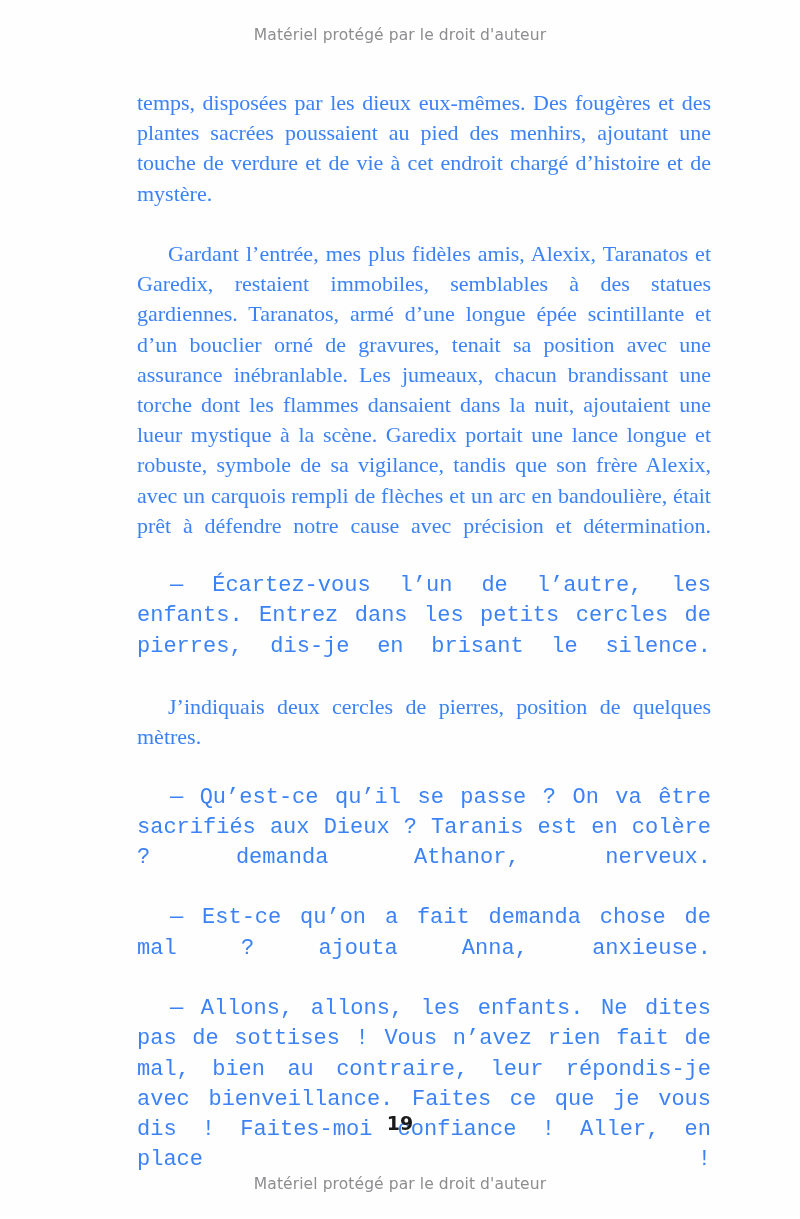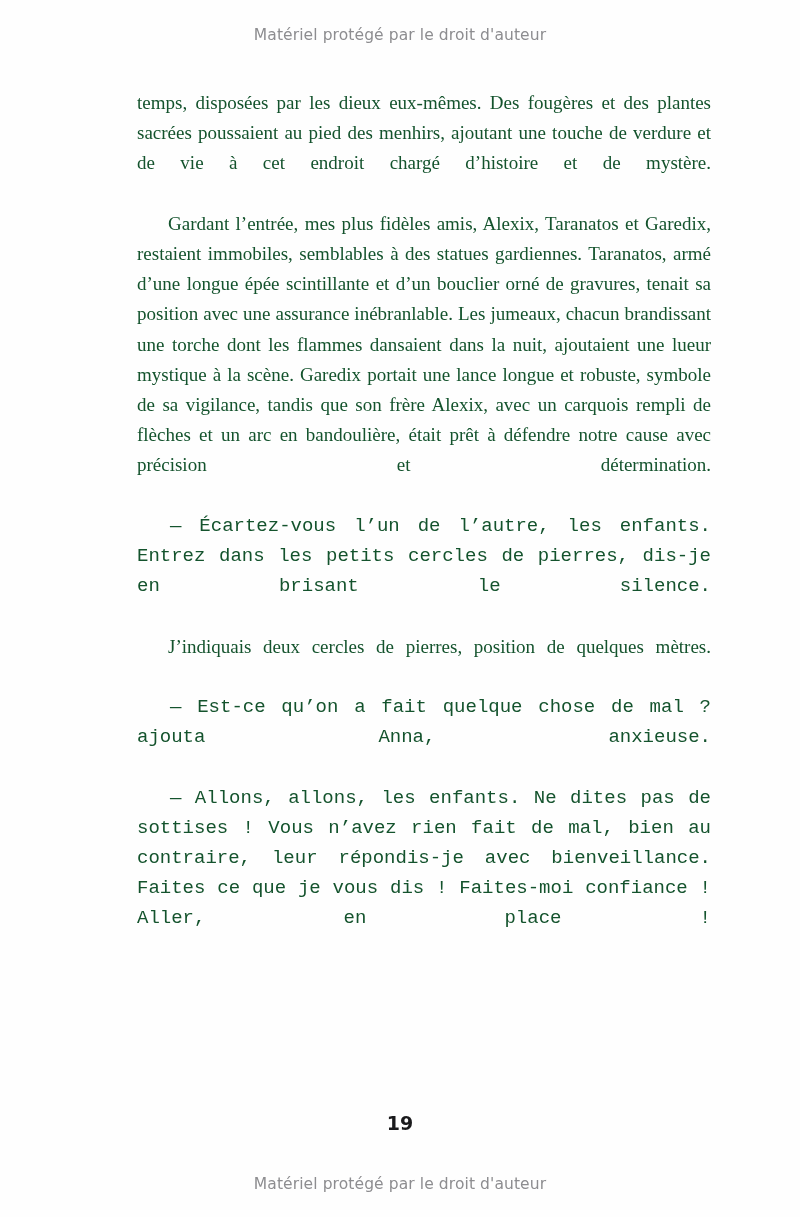--- a/index.html
+++ b/index.html
@@ -44,23 +44,23 @@
     position: absolute;
     left: 137px;
     top: 88px;
     width: 574px;
   }
 
   .para {
     margin: 0;
     text-align: justify;
     text-justify: inter-word;
-    font-size: 19px;
+    font-size: 22px;
     line-height: 30.2px;
-    color: #14532d;
+    color: #3b82f6;
     text-indent: 31px;
     hyphens: none;
     -webkit-hyphens: none;
   }
   .para.first { text-indent: 0; }
   .para.dialogue { text-indent: 33px; font-family: Liberation Mono, monospace; }
 
   
   .para::after {
     content: "";
@@ -86,21 +86,22 @@
 
 <div class="page">
 
   <div class="watermark watermark-top">Matériel protégé par le droit d'auteur</div>
 
   <div class="textblock">
     <p class="para first">temps, disposées par les dieux eux-mêmes. Des fougères et des plantes sacrées poussaient au pied des menhirs, ajoutant une touche de verdure et de vie à cet endroit chargé d’histoire et de mystère.</p>
     <p class="para">Gardant l’entrée, mes plus fidèles amis, Alexix, Taranatos et Garedix, restaient immobiles, semblables à des statues gardiennes. Taranatos, armé d’une longue épée scintillante et d’un bouclier orné de gravures, tenait sa position avec une assurance inébranlable. Les jumeaux, chacun brandissant une torche dont les flammes dansaient dans la nuit, ajoutaient une lueur mystique à la scène. Garedix portait une lance longue et robuste, symbole de sa vigilance, tandis que son frère Alexix, avec un carquois rempli de flèches et un arc en bandoulière, était prêt à défendre notre cause avec précision et détermination.</p>
     <p class="para dialogue">— Écartez-vous l’un de l’autre, les enfants. Entrez dans les petits cercles de pierres, dis-je en brisant le silence.</p>
     <p class="para">J’indiquais deux cercles de pierres, position de quelques mètres.</p>
-    <p class="para dialogue">— Est-ce qu’on a fait quelque chose de mal ? ajouta Anna, anxieuse.</p>
+    <p class="para dialogue">— Qu’est-ce qu’il se passe ? On va être sacrifiés aux Dieux ? Taranis est en colère ? demanda Athanor, nerveux.</p>
+    <p class="para dialogue">— Est-ce qu’on a fait demanda chose de mal ? ajouta Anna, anxieuse.</p>
     <p class="para dialogue">— Allons, allons, les enfants. Ne dites pas de sottises ! Vous n’avez rien fait de mal, bien au contraire, leur répondis-je avec bienveillance. Faites ce que je vous dis ! Faites-moi confiance ! Aller, en place !</p>
   </div>
 
   <div class="folio">19</div>
 
   <div class="watermark watermark-bottom">Matériel protégé par le droit d'auteur</div>
 
 </div>
 
 </body></html>

